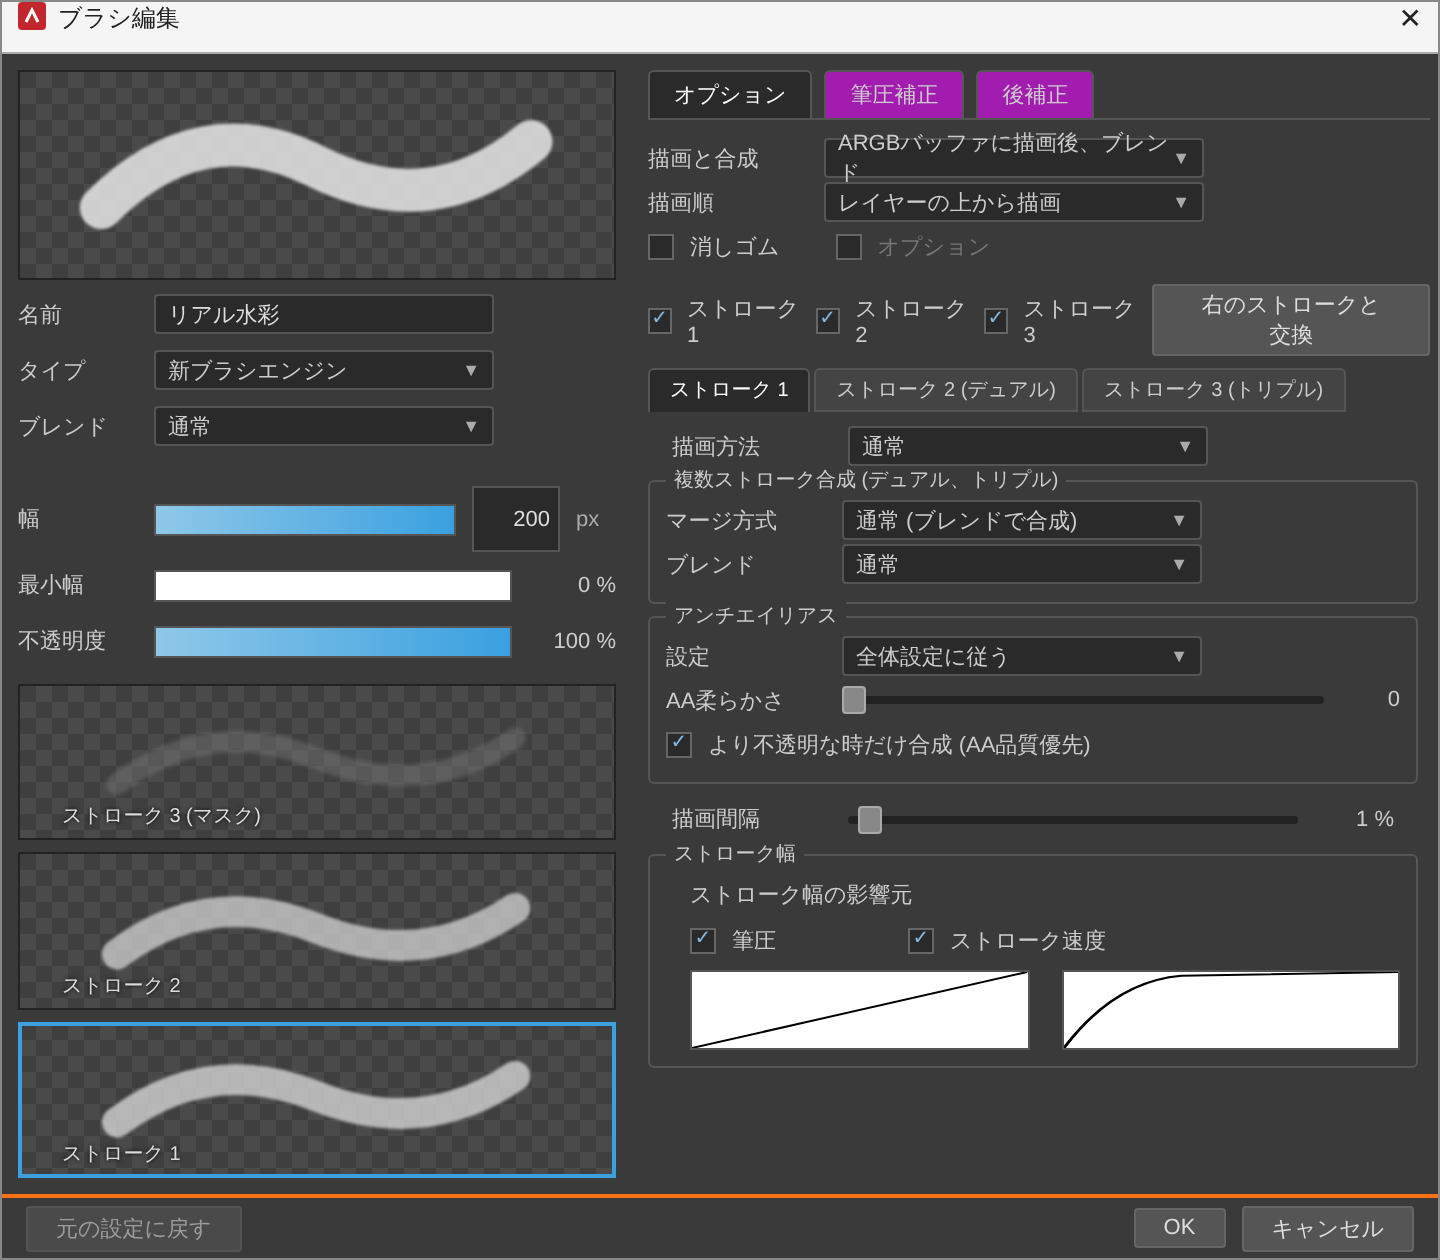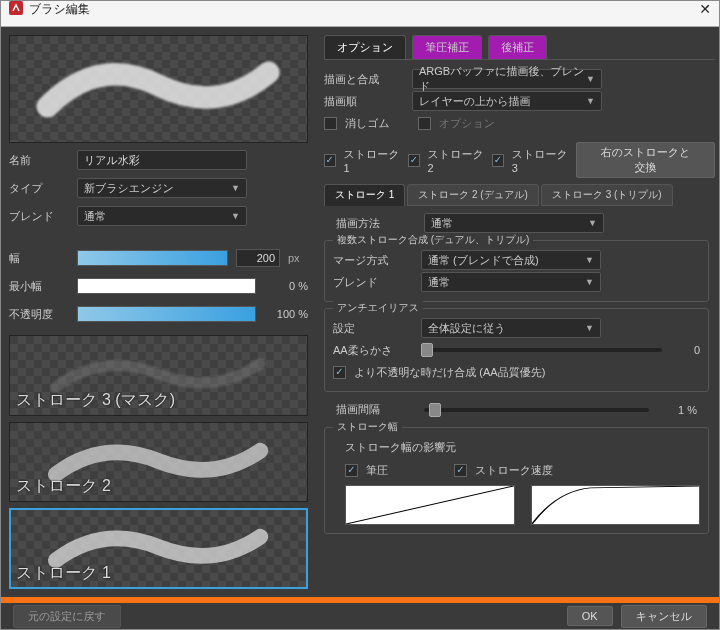--- a/index.html
+++ b/index.html
@@ -6,45 +6,45 @@
 body{background:#f5f5f5}
 .dialog{width:720px;height:630px;background:#3a3a3a;border:1px solid #888;display:flex;flex-direction:column}
 .titlebar{height:26px;background:#f5f5f5;display:flex;align-items:flex-start;padding:0 8px;border-bottom:1px solid #aaa}
 .titlebar .icon{width:14px;height:14px;background:#c1272d;border-radius:2px;margin-right:6px;display:flex;align-items:center;justify-content:center}
 .titlebar .icon svg{display:block}
 .titlebar .title{color:#222;font-size:12px;flex:1}
 .titlebar .close{color:#222;font-size:14px;cursor:pointer}
 .body{flex:1;display:flex;overflow:hidden}
 .left{width:315px;padding:8px;display:flex;flex-direction:column;gap:6px;overflow:hidden}
 .right{flex:1;padding:8px 4px 8px 8px;display:flex;flex-direction:column;overflow:hidden}
-.footer{height:32px;display:flex;align-items:center;justify-content:flex-end;gap:8px;padding:0 12px;border-top:6px solid #f97316}
+.footer{height:32px;display:flex;align-items:center;justify-content:flex-end;gap:8px;padding:0 12px;border-top:2px solid #f97316}
 .btn{background:#555;border:1px solid #666;color:#ddd;padding:3px 14px;border-radius:2px;cursor:pointer;font-size:11px}
 .btn.small{padding:2px 20px}
 .checker{background-image:linear-gradient(45deg,#4a4a4a 25%,transparent 25%),linear-gradient(-45deg,#4a4a4a 25%,transparent 25%),linear-gradient(45deg,transparent 75%,#4a4a4a 75%),linear-gradient(-45deg,transparent 75%,#4a4a4a 75%);background-size:16px 16px;background-position:0 0,0 8px,8px -8px,-8px 0;background-color:#3f3f3f}
 .preview{position:relative;width:100%;border:1px solid #222}
 .preview.big{height:110px}
 .preview.med{height:82px}
-.preview-label{position:absolute;bottom:4px;left:6px;color:#ddd;font-size:16px;text-shadow:0 0 2px #000}
+.preview-label{position:absolute;bottom:4px;left:21px;color:#ddd;font-size:10px;text-shadow:0 0 2px #000}
 .preview.selected{border:1px solid #3aa0e0;box-shadow:inset 0 0 0 1px #3aa0e0}
 .swoosh{position:absolute;inset:0;display:flex;align-items:center;justify-content:center;pointer-events:none}
 .swoosh svg{width:95%;height:80%}
 .row{display:flex;align-items:center;gap:8px;min-height:22px}
 .lbl{width:60px;color:#ccc}
 .lbl2{width:80px;color:#ccc}
 .input{background:#2a2a2a;border:1px solid #555;color:#ddd;padding:2px 6px;height:20px;border-radius:2px}
 .input.text{width:170px}
 .select{background:#2a2a2a;border:1px solid #555;color:#ddd;padding:2px 6px;height:20px;border-radius:2px;display:flex;align-items:center;justify-content:space-between;cursor:pointer}
 .select .chev{font-size:9px;color:#aaa}
 .select.w170{width:170px}
 .select.w180{width:180px}
 .select.w190{width:190px}
 .bar{height:16px;border:1px solid #555;background:#2a2a2a;position:relative;flex:1}
 .bar .fill{position:absolute;inset:0;background:linear-gradient(90deg,#8fc8e8,#3aa0e0)}
 .bar .fillw{position:absolute;inset:0;background:#fff}
-.valbox{width:44px;background:#2a2a2a;border:1px solid #555;text-align:right;padding:2px 4px;height:18px;color:#ddd}
+.valbox{width:44px;background:#2a2a2a;border:1px solid #555;text-align:right;padding:2px 4px;height:33px;color:#ddd}
 .unit{width:20px;color:#aaa}
 .tabs{display:flex;gap:4px;border-bottom:1px solid #555;margin-bottom:8px}
 .tab{padding:4px 12px;background:#a21caf;border:1px solid #555;border-bottom:none;color:#ccc;cursor:pointer;margin-right:2px;border-radius:3px 3px 0 0}
 .tab.active{background:#2a2a2a;color:#fff}
 .tabs2{display:flex;gap:0;margin:6px 0}
 .tab2{padding:3px 10px;background:#444;border:1px solid #555;color:#ccc;cursor:pointer;margin-right:2px;border-radius:3px 3px 0 0;font-size:10px}
 .tab2.active{background:#2a2a2a;color:#fff;border-bottom:none}
 .cb{width:13px;height:13px;background:#2a2a2a;border:1px solid #666;display:inline-flex;align-items:center;justify-content:center;cursor:pointer}
 .cb.checked::after{content:"✓";color:#7fb8e0;font-size:10px;line-height:1}
 .section{border:1px solid #555;border-radius:3px;padding:8px;margin:6px 0;position:relative}

